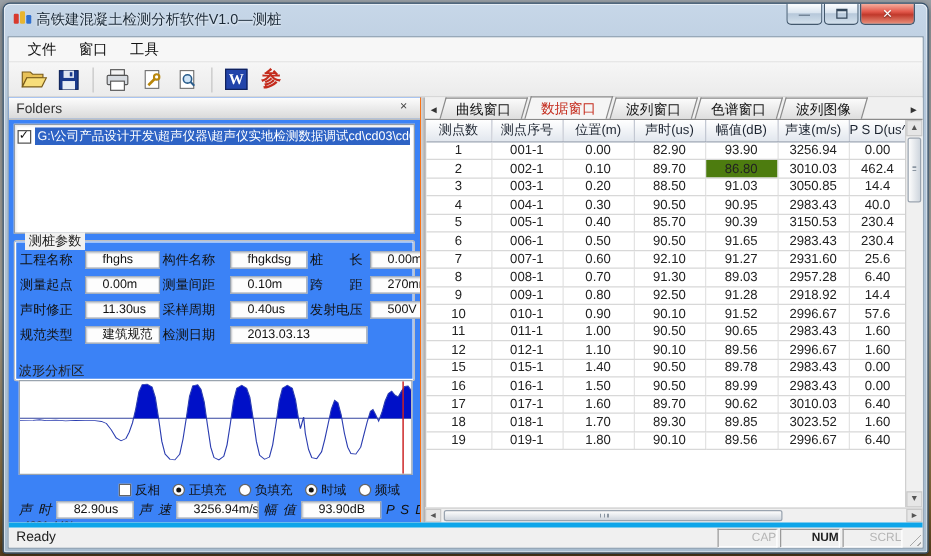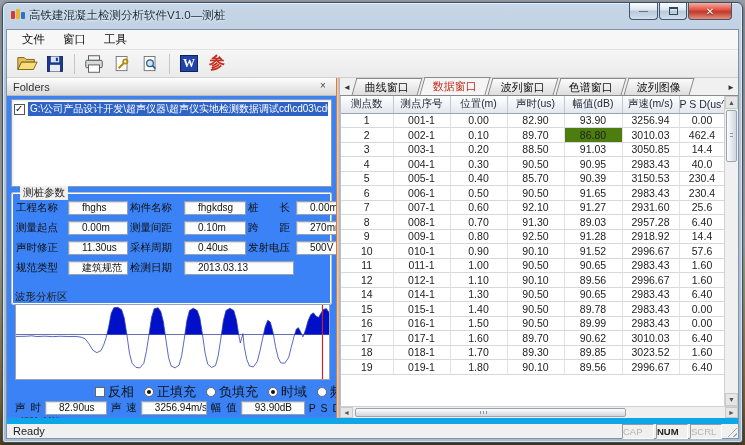--- a/index.html
+++ b/index.html
@@ -70,27 +70,27 @@
     display:grid; grid-template-columns:50px 60px 52px 62px 46px 58px; grid-auto-rows:17px;
     column-gap:2px; row-gap:3px; align-items:center; }
   .p-label { font-size:10.5px; color:#111; white-space:nowrap; }
   .field { background:#fdfdfd; border:1px solid #97a1ae; box-shadow:inset 1px 1px 1px rgba(0,0,0,.12);
     height:14px; line-height:12px; font-size:10px; padding:0 13px; overflow:hidden; white-space:nowrap; color:#111; }
   .span2 { grid-column:4 / 6; }
   
   .wave-label { position:absolute; left:8px; top:212px; font-size:10.5px; color:#222; }
   .wave-plot { position:absolute; left:8px; right:6px; top:226px; height:76px; background:#fff; border:1px solid #9aa4ae; }
   .wave-plot svg { width:100%; height:100%; display:block; }
-  .wave-controls { position:absolute; left:0; right:0; top:306px; height:15px; display:flex; align-items:center; font-size:13px; }
+  .wave-controls { position:absolute; left:0; right:0; top:306px; height:15px; display:flex; align-items:center; font-size:10px; }
   .ctl { display:flex; align-items:center; margin-right:10px; white-space:nowrap; }
   .ctl .box { width:10px; height:10px; border:1px solid #666; background:#fff; margin-right:3px; }
   .ctl .radio { width:10px; height:10px; border:1px solid #666; border-radius:50%; background:#fff; margin-right:3px; position:relative; }
   .ctl .radio.on:after { content:""; position:absolute; left:2px; top:2px; width:4px; height:4px; border-radius:50%; background:#111; }
   .readouts { position:absolute; left:4px; right:0; top:322px; height:16px; display:flex; align-items:center; font-size:10.5px; }
-  .ro-label { margin:0 3px 0 4px; letter-spacing:1px; white-space:nowrap; }
+  .ro-label { margin:0 3px 0 4px; letter-spacing:1px; white-space:nowrap;font-style:italic; }
   .ro-field { width:62px; flex:0 0 auto; }
   .cut-text { position:absolute; left:12px; top:337px; font-size:9px; color:#333; }
   
   .tabstrip { position:absolute; left:0; right:0; top:0; height:18px; border-bottom:1px solid #8a8a8a; background:#f0f0f0; display:flex; align-items:flex-end; }
   .tab-arrow { width:14px; height:15px; font-size:8px; color:#333; display:flex; align-items:center; justify-content:center; }
   .tab-arrow.right { margin-left:auto; }
   .tab { height:17px; padding:0 10px; margin-right:2px; border:1px solid #8a8a8a; border-bottom:none;
     background:linear-gradient(180deg,#fbfbfb,#dedede); transform:skewX(-16deg);
     display:flex; align-items:center; font-size:11px; color:#111; }
   .tab > span { transform:skewX(16deg); white-space:nowrap; }
@@ -109,24 +109,24 @@
   .vs-thumb { position:absolute; left:1px; right:1px; top:14px; height:52px; background:linear-gradient(90deg,#fdfdfd,#cfd6de); border:1px solid #9aa4b0; border-radius:2px; }
   .vs-grip { position:absolute; left:3px; right:3px; top:22px; height:6px;
     background:repeating-linear-gradient(180deg,#8b96a2 0 1px,transparent 1px 3px); }
   .hscroll { position:absolute; left:0; right:0; bottom:0; height:12px; background:#f0f0f0; border-top:1px solid #d0d0d0; }
   .hs-btn { position:absolute; top:0; bottom:0; width:13px; background:#e6e6e6; border:1px solid #c9c9c9; font-size:7px; color:#555; text-align:center; line-height:10px; }
   .hs-btn.left { left:0; } .hs-btn.right { right:0; }
   .hs-thumb { position:absolute; left:15px; width:68%; top:1px; bottom:1px; background:linear-gradient(180deg,#fdfdfd,#cfd6de); border:1px solid #9aa4b0; border-radius:2px; }
   .hs-grip { position:absolute; left:46%; top:2px; bottom:2px; width:8px;
     background:repeating-linear-gradient(90deg,#8b96a2 0 1px,transparent 1px 3px); }
   
-  .statusbar { position:absolute; left:0; right:0; bottom:0; height:20px; background:#f0f0f0; border-top:6px solid #0ea5e9; display:flex; align-items:center; font-size:11px; }
+  .statusbar { position:absolute; left:0; right:0; bottom:0; height:20px; background:#f0f0f0; border-top:4px solid #0ea5e9; display:flex; align-items:center; font-size:11px; }
   .status-msg { padding-left:6px; color:#222; }
   .status-panes { margin-left:auto; display:flex; margin-right:16px; }
-  .pane { width:32px; height:15px; margin-left:2px; text-align:left; line-height:14px; font-size:9.5px;
+  .pane { width:48px; height:15px; margin-left:2px; text-align:right; line-height:14px; font-size:9.5px;
     border:1px solid; border-color:#9a9a9a #fff #fff #9a9a9a; color:#222; font-weight:bold; }
   .pane.dim { color:#b4b4b4; font-weight:normal; }
   .resize-grip { position:absolute; right:1px; bottom:1px; width:12px; height:12px;
     background:repeating-linear-gradient(135deg,transparent 0 2px,#a8a8a8 2px 3px,transparent 3px 4px);
     clip-path:polygon(100% 0,100% 100%,0 100%); }
 </style>
 </head>
 <body>
 
 <div class="window">
@@ -443,29 +443,20 @@
                 <tr>
                   <td>12</td>
                   <td>012-1</td>
                   <td>1.10</td>
                   <td>90.10</td>
                   <td>89.56</td>
                   <td>2996.67</td>
                   <td>1.60</td>
                 </tr>
                 <tr>
-                  <td>14</td>
-                  <td>014-1</td>
-                  <td>1.30</td>
-                  <td>90.50</td>
-                  <td>90.65</td>
-                  <td>2983.43</td>
-                  <td>6.40</td>
-                </tr>
-                <tr>
                   <td>15</td>
                   <td>015-1</td>
                   <td>1.40</td>
                   <td>90.50</td>
                   <td>89.78</td>
                   <td>2983.43</td>
                   <td>0.00</td>
                 </tr>
                 <tr>
                   <td>16</td>

